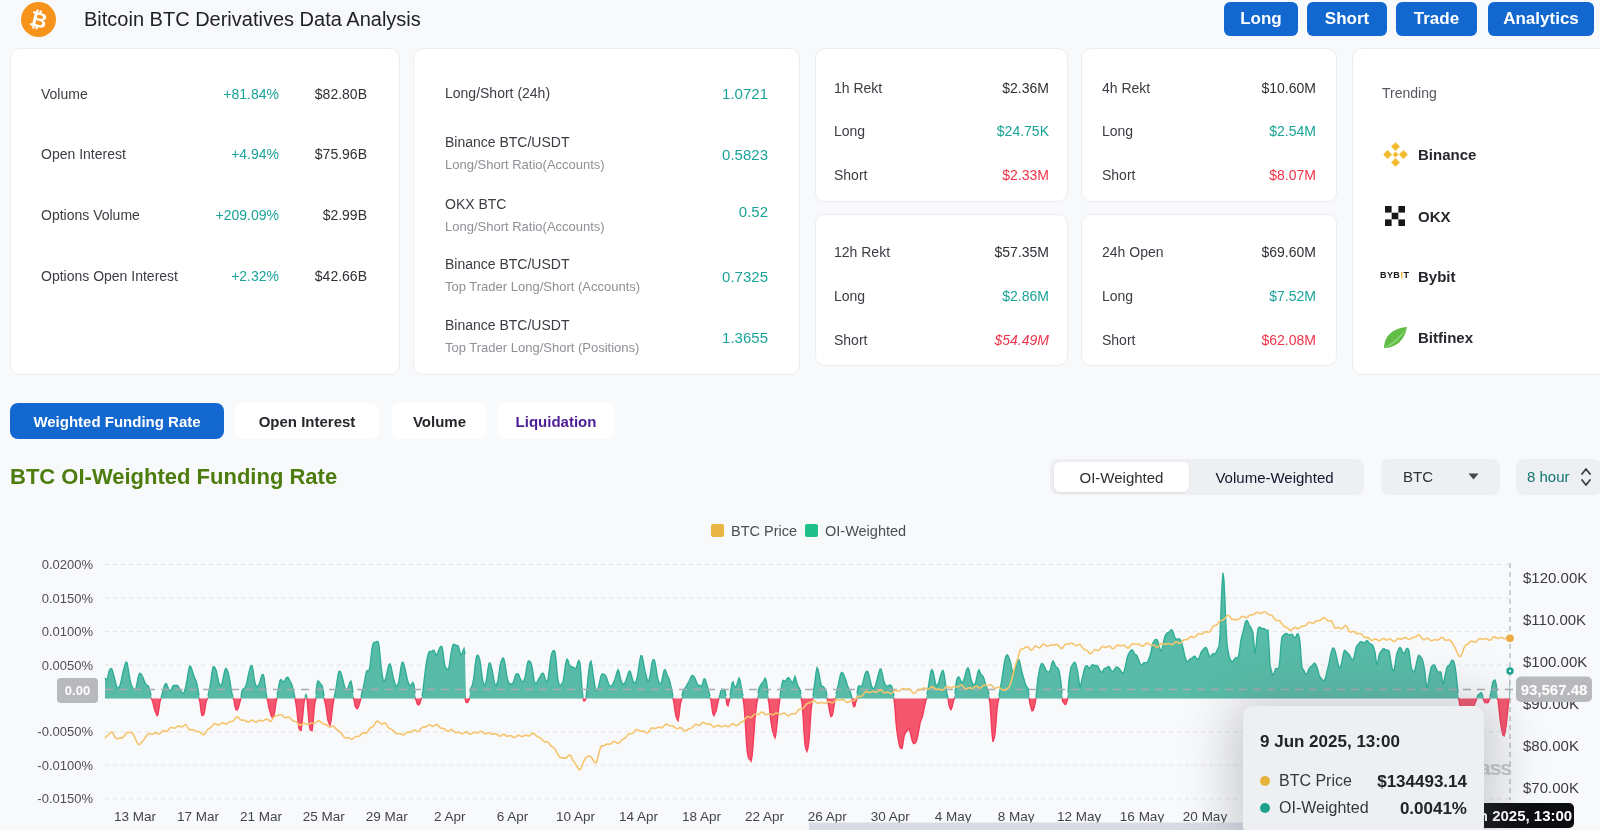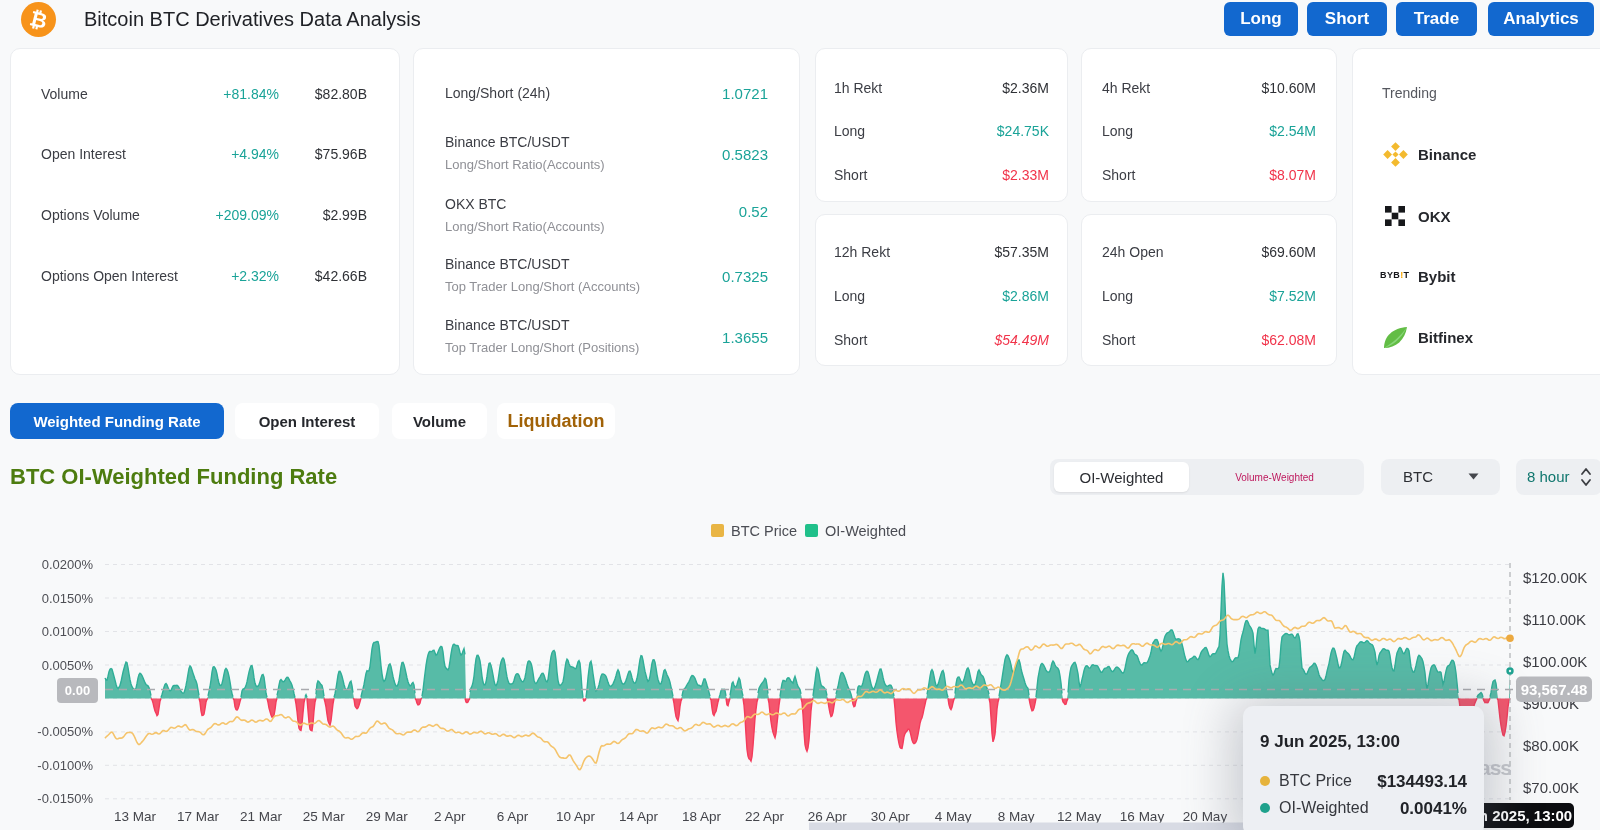--- a/index.html
+++ b/index.html
@@ -180,26 +180,26 @@
       <path d="M3 24 C3 12 12 4 26 3 C24 16 15 24 3 24 Z" fill="#62bd45"></path>
       <path d="M3 24 C10 22 20 16 26 3 C20 12 10 20 3 24 Z" fill="#89d67a"></path>
     </svg>
   </div>
   <div class="abs" style="left:65px;top:280px;font-size:15px;font-weight:bold;color:#25272c;">Bitfinex</div>
 </div>
 
 <div class="abs" style="left:10px;top:403px;width:214px;height:36px;background:#1268cf;border-radius:8px;display:flex;align-items:center;justify-content:center;color:#fff;font-weight:bold;font-size:15px;">Weighted Funding Rate</div>
 <div class="abs" style="left:235px;top:403px;width:144px;height:36px;background:#fff;border-radius:8px;display:flex;align-items:center;justify-content:center;color:#25272c;font-weight:bold;font-size:15px;">Open Interest</div>
 <div class="abs" style="left:392px;top:403px;width:95px;height:36px;background:#fff;border-radius:8px;display:flex;align-items:center;justify-content:center;color:#25272c;font-weight:bold;font-size:15px;">Volume</div>
-<div class="abs" style="left:497px;top:403px;width:118px;height:36px;background:#fff;border-radius:8px;display:flex;align-items:center;justify-content:center;color:#a16207;font-weight:bold;font-size:18px;">Liquidation</div>
+<div class="abs" style="left:497px;top:403px;width:118px;height:36px;background:#fff;border-radius:8px;display:flex;align-items:center;justify-content:center;color:#4c1d95;font-weight:bold;font-size:15px;">Liquidation</div>
 
 <div class="abs" style="left:10px;top:464px;font-size:22px;font-weight:bold;color:#4d7c0f;">BTC OI-Weighted Funding Rate</div>
 <div class="abs" style="left:1050px;top:459px;width:314px;height:36px;background:#edeff2;border-radius:8px;"></div>
 <div class="abs" style="left:1054px;top:462px;width:135px;height:30px;background:#fff;border-radius:6px;box-shadow:0 1px 2px rgba(0,0,0,0.08);display:flex;align-items:center;justify-content:center;font-size:15px;color:#2c2e33;">OI-Weighted</div>
-<div class="abs" style="left:1189px;top:462px;width:171px;height:30px;display:flex;align-items:center;justify-content:center;font-size:10px;color:#be185d;">Volume-Weighted</div>
+<div class="abs" style="left:1189px;top:462px;width:171px;height:30px;display:flex;align-items:center;justify-content:center;font-size:15px;color:#0f172a;">Volume-Weighted</div>
 <div class="abs" style="left:1381px;top:459px;width:119px;height:36px;background:#edeff2;border-radius:8px;"></div>
 <div class="abs" style="left:1403px;top:468px;font-size:15px;color:#2c2e33;">BTC</div>
 <svg class="abs" style="left:1468px;top:473px;" width="11" height="7" viewBox="0 0 11 7">
     <path d="M0.5 0.5 L5.5 6.5 L10.5 0.5 Z" fill="#45474d"></path>
   </svg>
 <div class="abs" style="left:1516px;top:459px;width:86px;height:36px;background:#edeff2;border-radius:8px;"></div>
 <div class="abs" style="left:1527px;top:468px;font-size:15px;color:#0f766e;">8 hour</div>
 <svg class="abs" style="left:1580px;top:466px;" width="12" height="22" viewBox="0 0 12 22">
   <path d="M2 8 L6 3 L10 8" fill="none" stroke="#3c3e43" stroke-width="1.8" stroke-linecap="round" stroke-linejoin="round"></path>
   <path d="M2 14 L6 19 L10 14" fill="none" stroke="#3c3e43" stroke-width="1.8" stroke-linecap="round" stroke-linejoin="round"></path>

